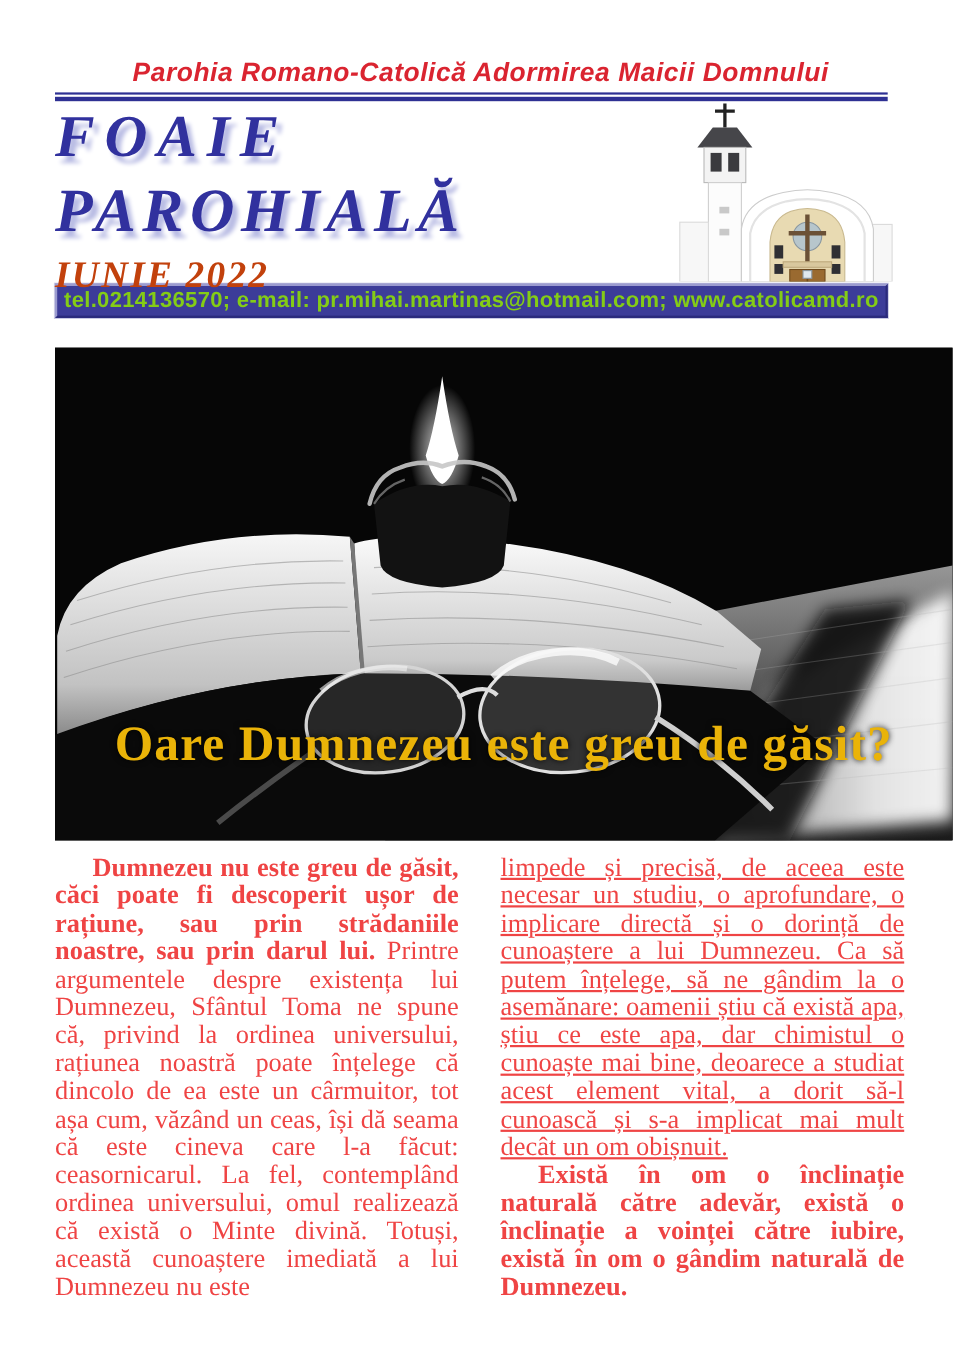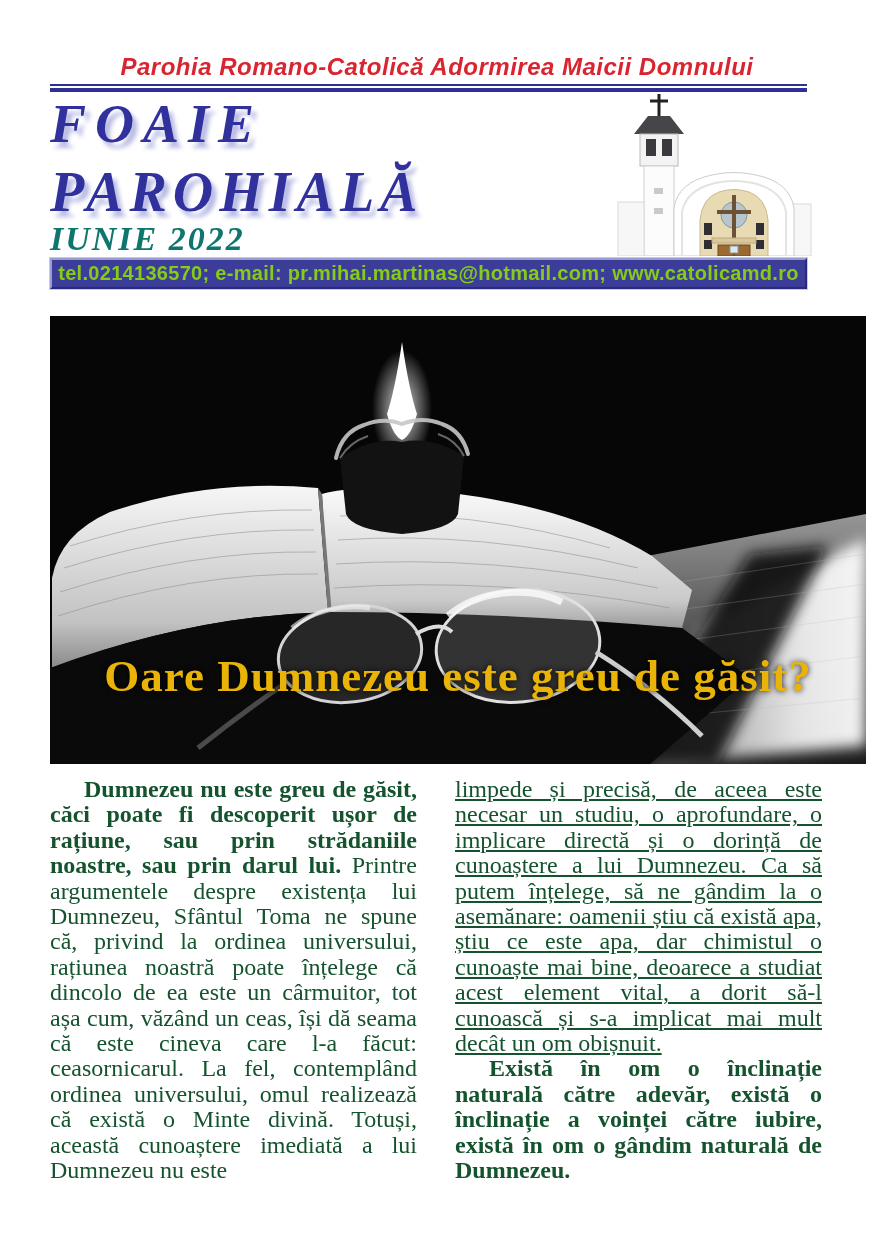--- a/index.html
+++ b/index.html
@@ -36,22 +36,22 @@
     color:#31319e;
     text-shadow:5px 6px 4px #b9bce4;
   }
   .title-line2{
     font-size:56px;line-height:48px;margin-top:22px;
     letter-spacing:6px;
     color:#31319e;
     text-shadow:5px 6px 4px #b9bce4;
   }
   .issue-date{
-    font-size:34px;line-height:30px;margin-top:8px;
-    color:#0f766e;letter-spacing:2px;
+    font-size:34px;line-height:30px;margin-top:20px;
+    color:#c2410c;letter-spacing:2px;
   }
   .church{width:196px;height:164px;flex:0 0 auto;}
   .church svg{display:block;width:196px;height:164px;}
   
   .contact-bar{
     margin:2px 67px 0 50px;
     height:27px;line-height:27px;
     background:#3c3c99;
     border:2px solid;
     border-color:#9b9bd0 #2a2a7c #2a2a7c #9b9bd0;
@@ -79,21 +79,21 @@
     font-size:45px;line-height:52px;
     letter-spacing:1px;
     text-shadow:0 0 6px rgba(0,0,0,0.9);
   }
   
   .article{
     display:flex;gap:38px;
     margin:13px 52px 0 50px;
     font-family:"Liberation Serif",serif;
     font-size:24px;line-height:25.4px;
-    color:#14532d;
+    color:#ef4444;
     text-align:justify;
   }
   .col{width:370px;}
   .article p{margin:0;text-indent:34px;}
   .article p.no-indent{text-indent:0;text-decoration:underline;}
   .article p.bold{font-weight:bold;}
 </style>
 </head>
 <body>
 

